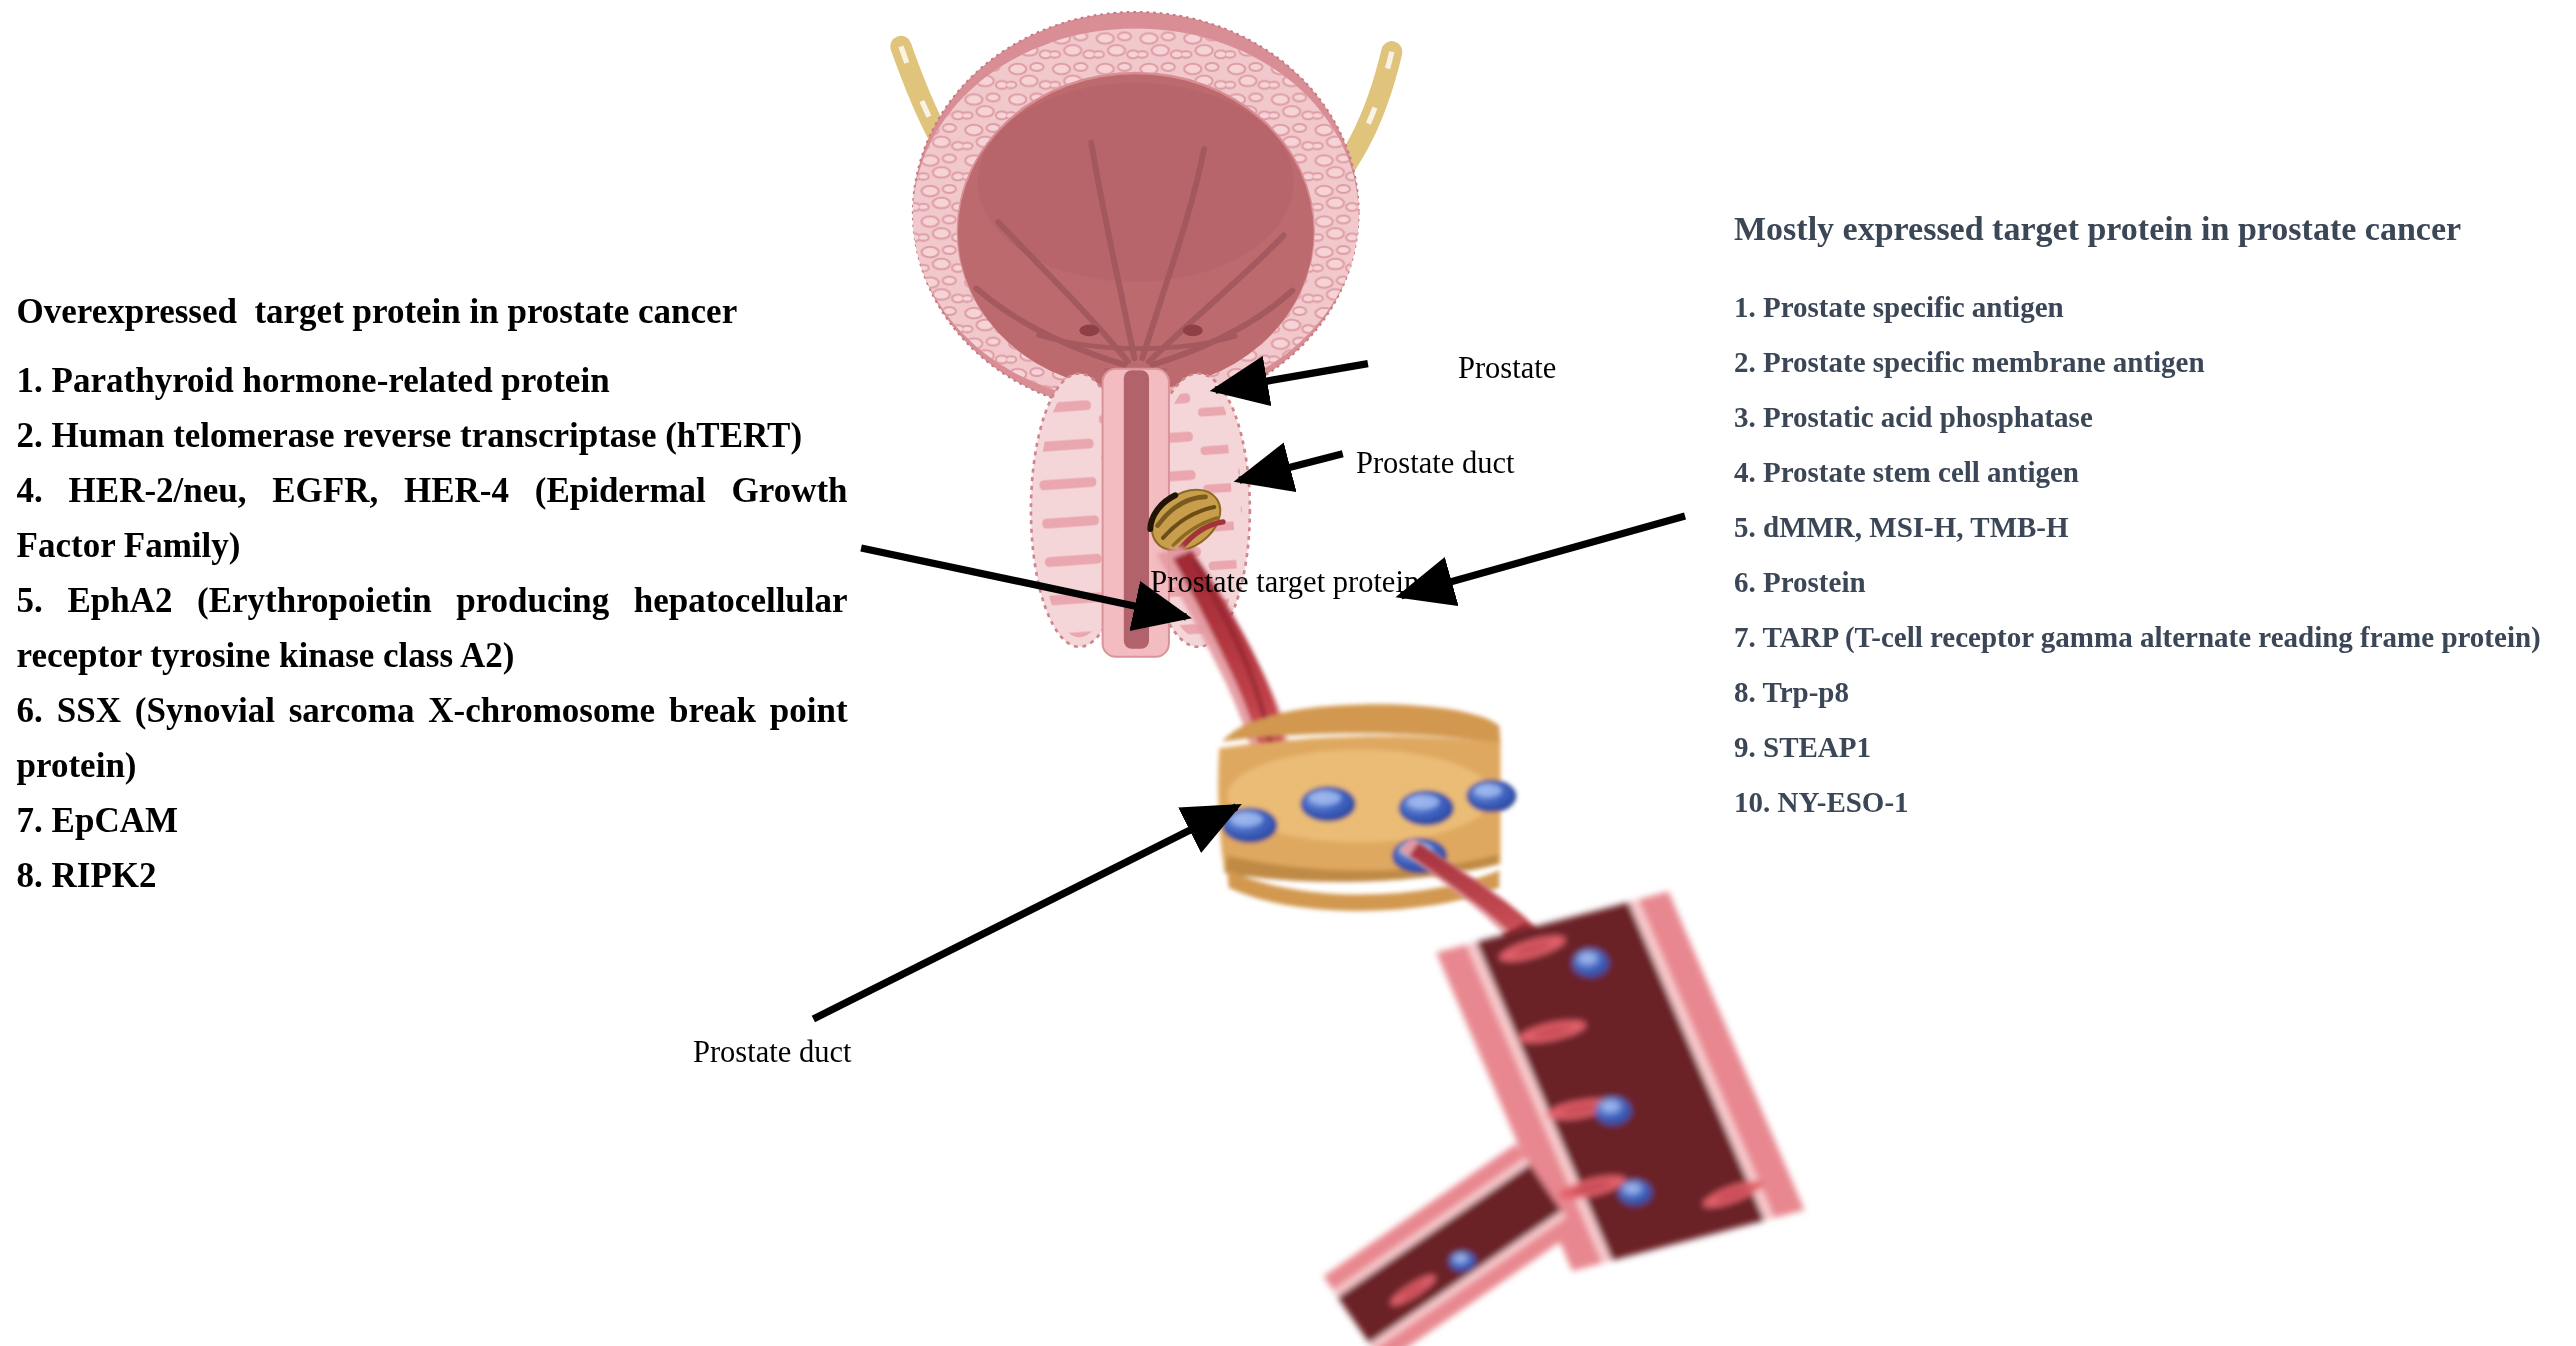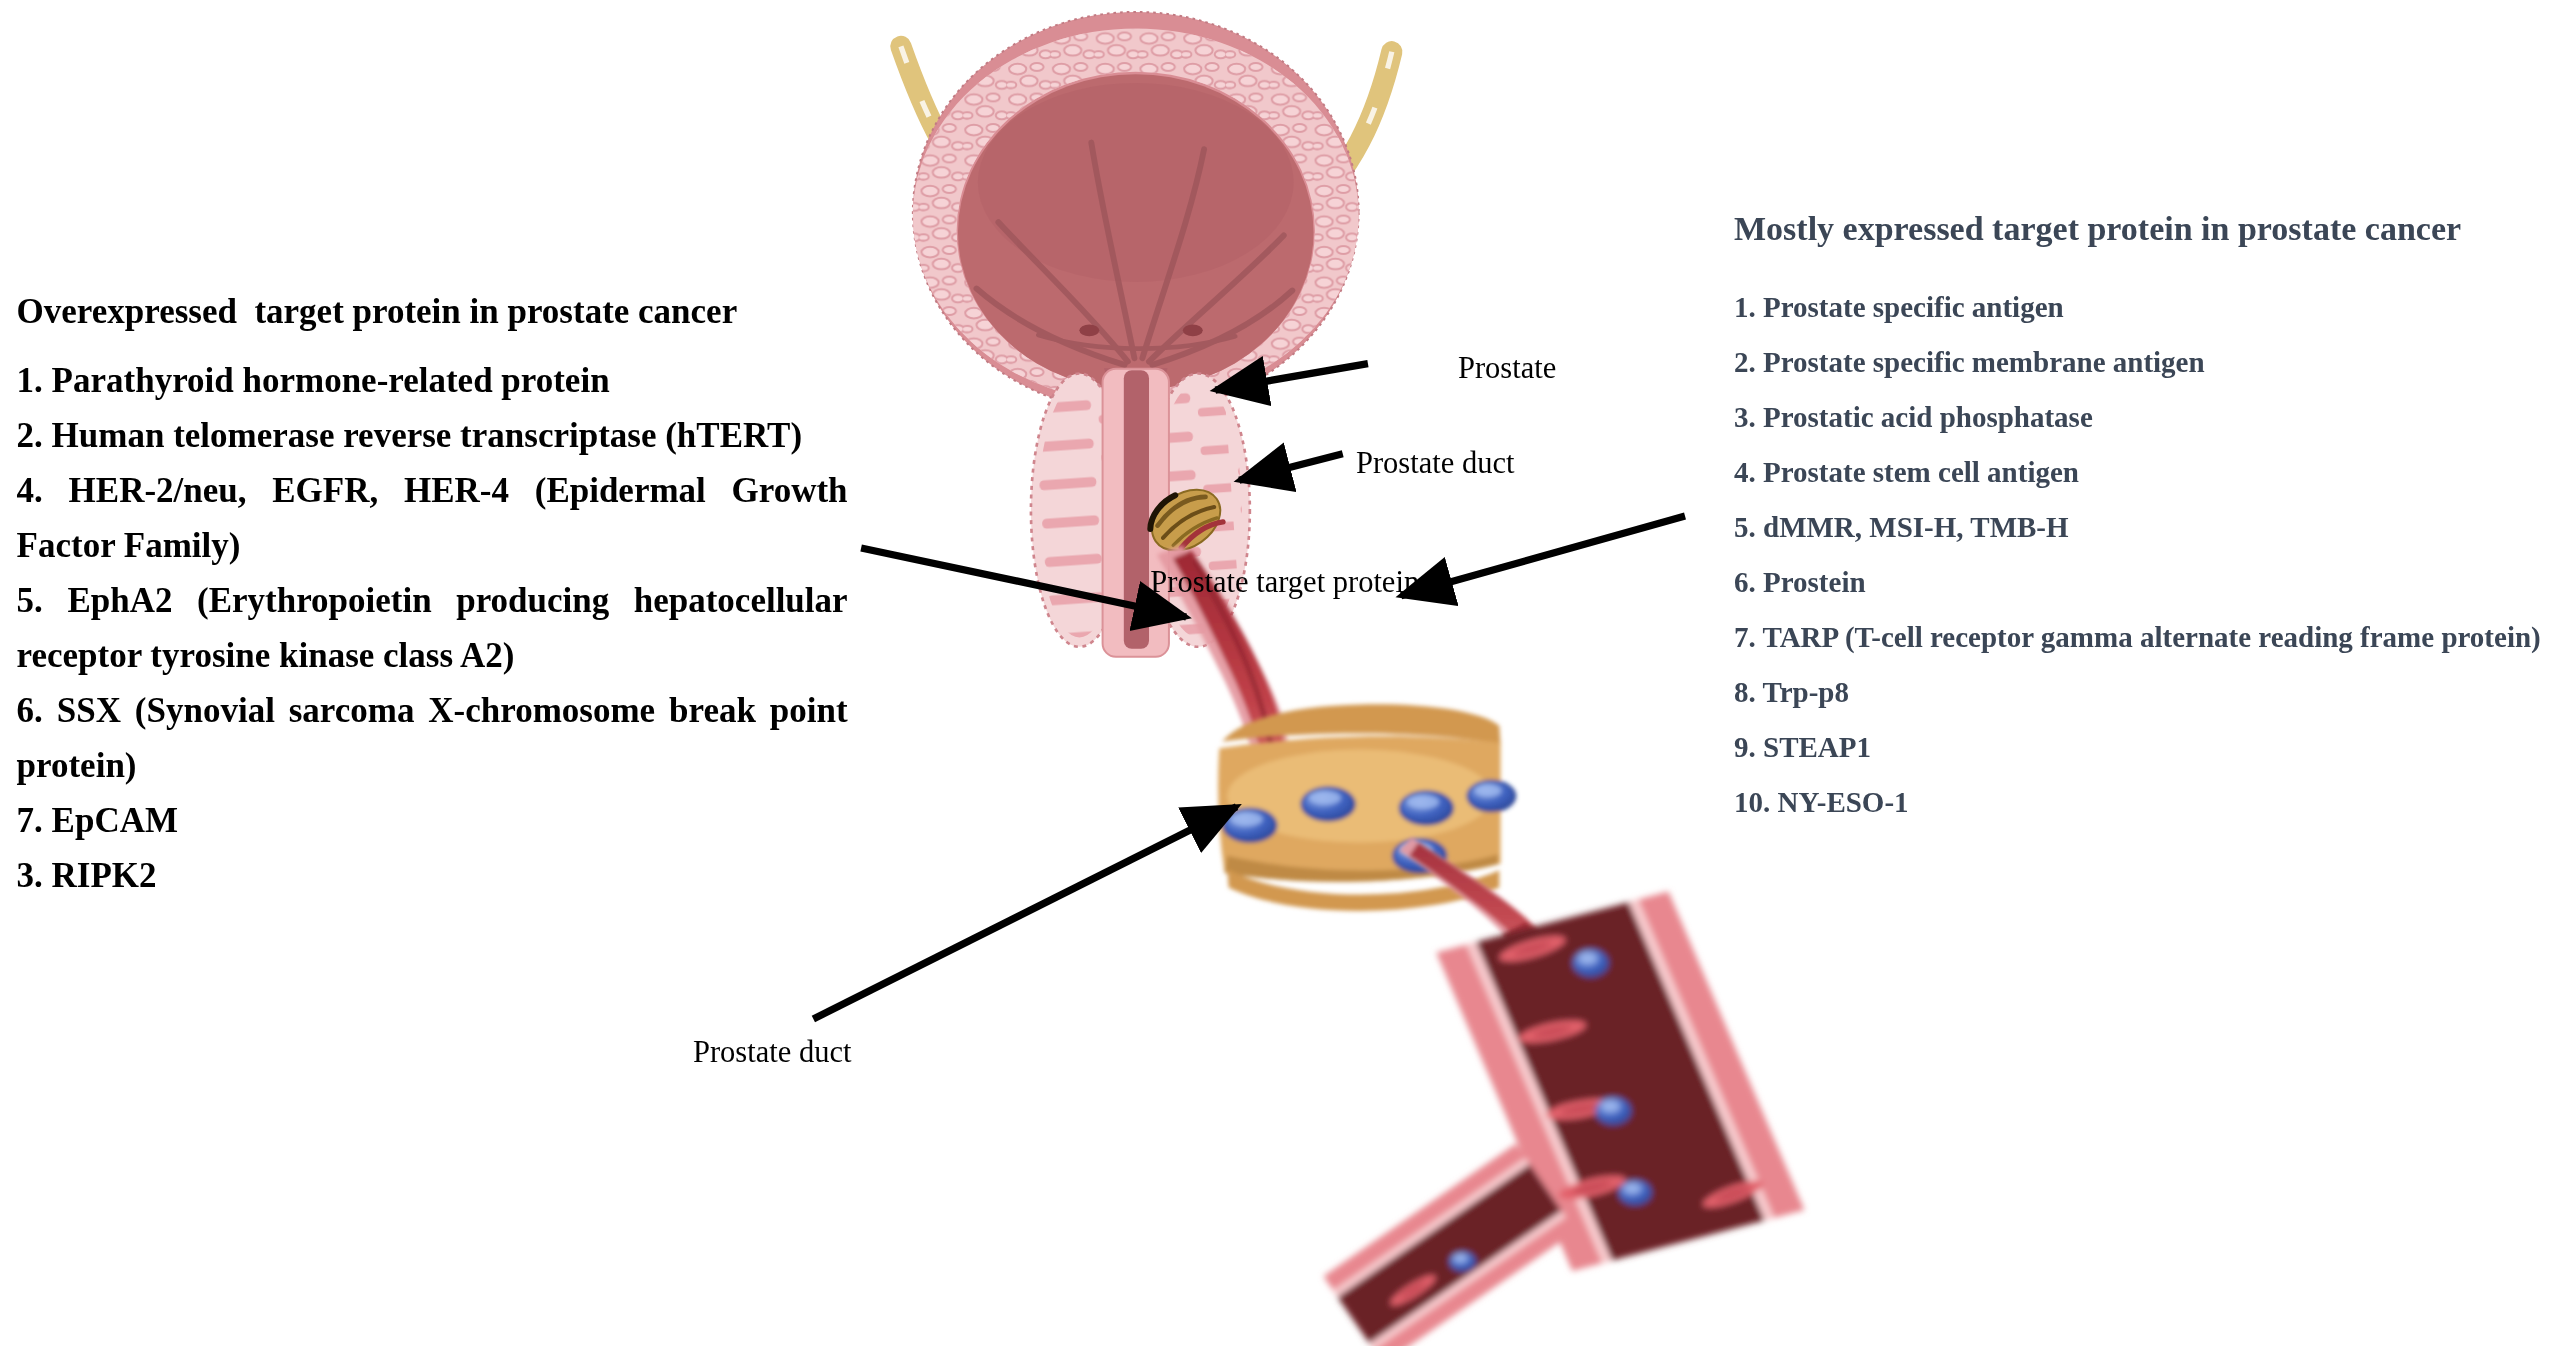--- a/index.html
+++ b/index.html
@@ -232,21 +232,21 @@
   </svg>
 
   <div class="panel left-panel">
     <div class="title">Overexpressed  target protein in prostate cancer</div>
     <div class="item">1. Parathyroid hormone-related protein</div>
     <div class="item">2. Human telomerase reverse transcriptase (hTERT)</div>
     <div class="item">4. HER-2/neu, EGFR, HER-4 (Epidermal Growth Factor Family)</div>
     <div class="item">5. EphA2 (Erythropoietin producing hepatocellular receptor tyrosine kinase class A2)</div>
     <div class="item">6. SSX (Synovial sarcoma X-chromosome break point protein)</div>
     <div class="item">7. EpCAM</div>
-    <div class="item">3. RIPK2</div>
+    <div class="item">8. RIPK2</div>
   </div>
 
   <div class="panel right-panel">
     <div class="title">Mostly expressed target protein in prostate cancer</div>
     <div class="item">1. Prostate specific antigen</div>
     <div class="item">2. Prostate specific membrane antigen</div>
     <div class="item">3. Prostatic acid phosphatase</div>
     <div class="item">4. Prostate stem cell antigen</div>
     <div class="item">5. dMMR, MSI-H, TMB-H</div>
     <div class="item">6. Prostein</div>

